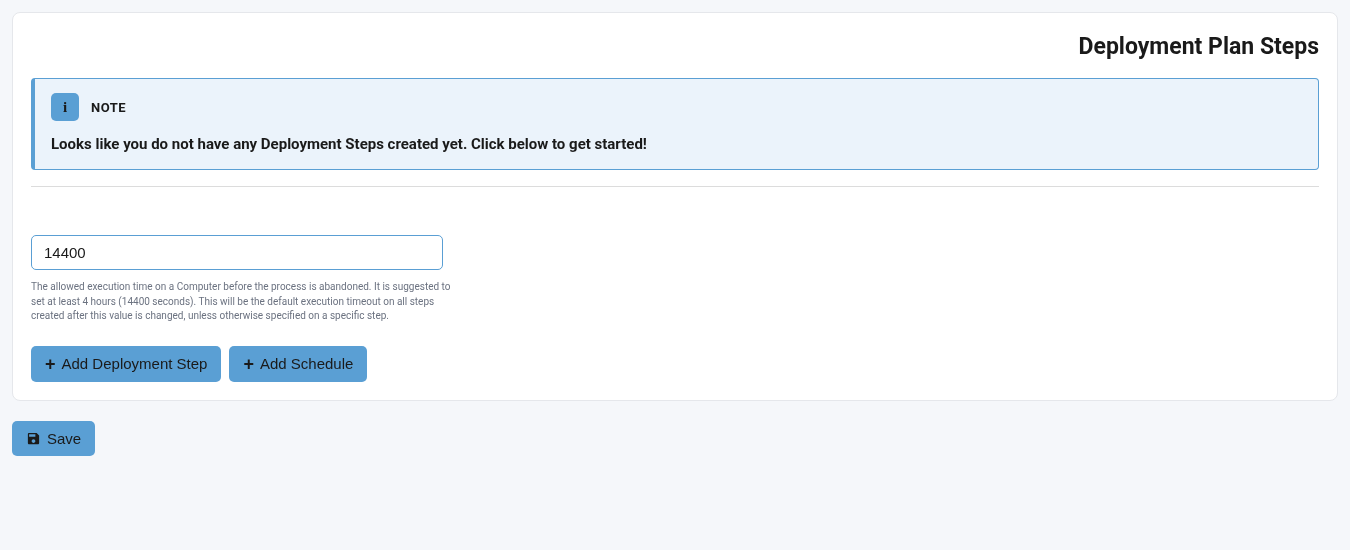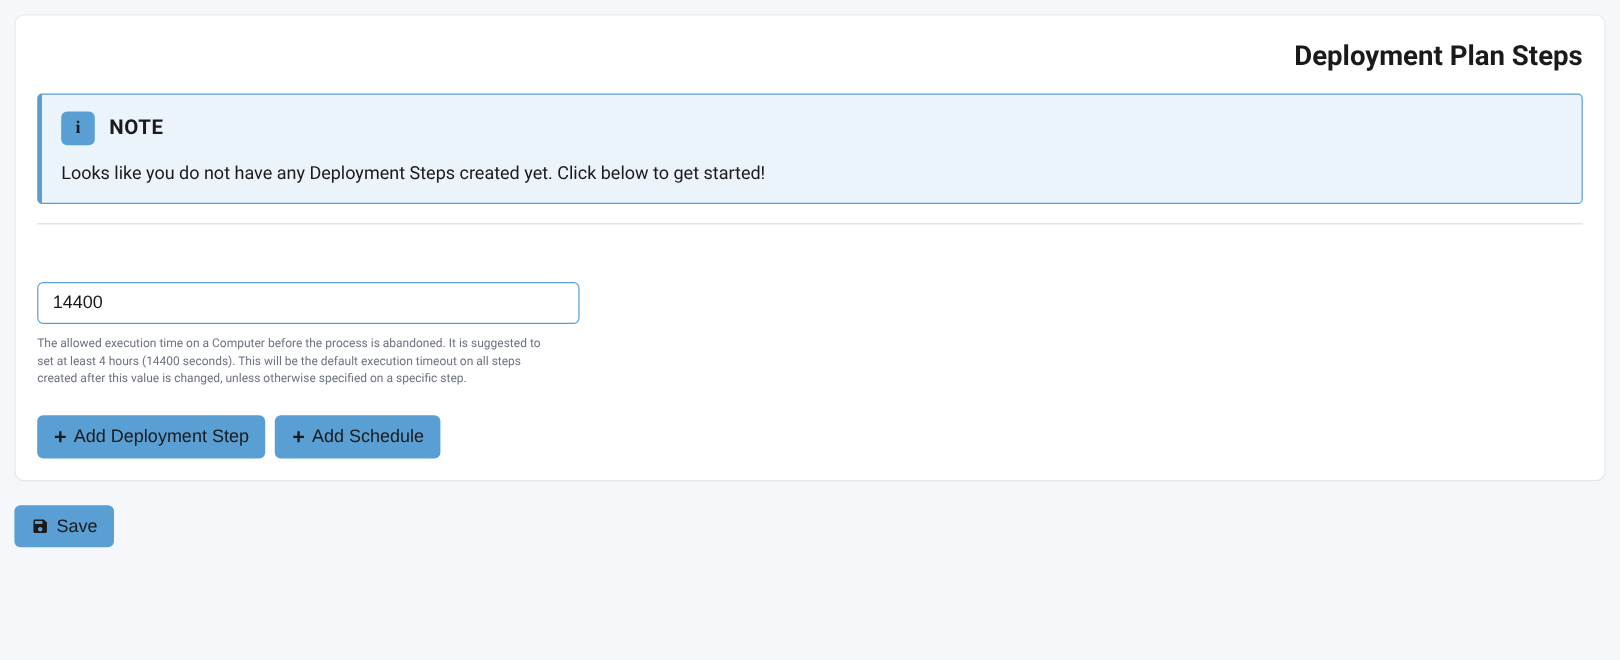--- a/index.html
+++ b/index.html
@@ -49,27 +49,28 @@
       display: flex;
       align-items: center;
       justify-content: center;
       font-family: Georgia, serif;
       font-weight: 700;
       font-size: 15px;
       color: #1a1a1a;
     }
     .note-title {
       font-weight: 700;
-      font-size: 17px;
+      font-size: 13px;
       color: #1a1a1a;
       letter-spacing: 0.5px;
     }
     .note-body {
       font-size: 15px;
       color: #1a1a1a;
+      font-weight: bold;
     }
     .hr {
       border: none;
       border-top: 1px solid #dcdcdc;
       margin-bottom: 48px;
     }
     .field-label-row {
       display: flex;
       align-items: center;
       gap: 14px;
@@ -77,21 +78,21 @@
     }
     .field-label {
       font-size: 15px;
       color: #1a1a1a;
     }
     .arrow-icon {
       width: 92px;
       height: 22px;
     }
     .timeout-input {
-      width: 452px;
+      width: 412px;
       padding: 8px 12px;
       font-size: 15px;
       border: 1px solid #5a9fd4;
       border-radius: 5px;
       color: #1a1a1a;
       outline: none;
       margin-bottom: 10px;
     }
     .help-text {
       width: 430px;

